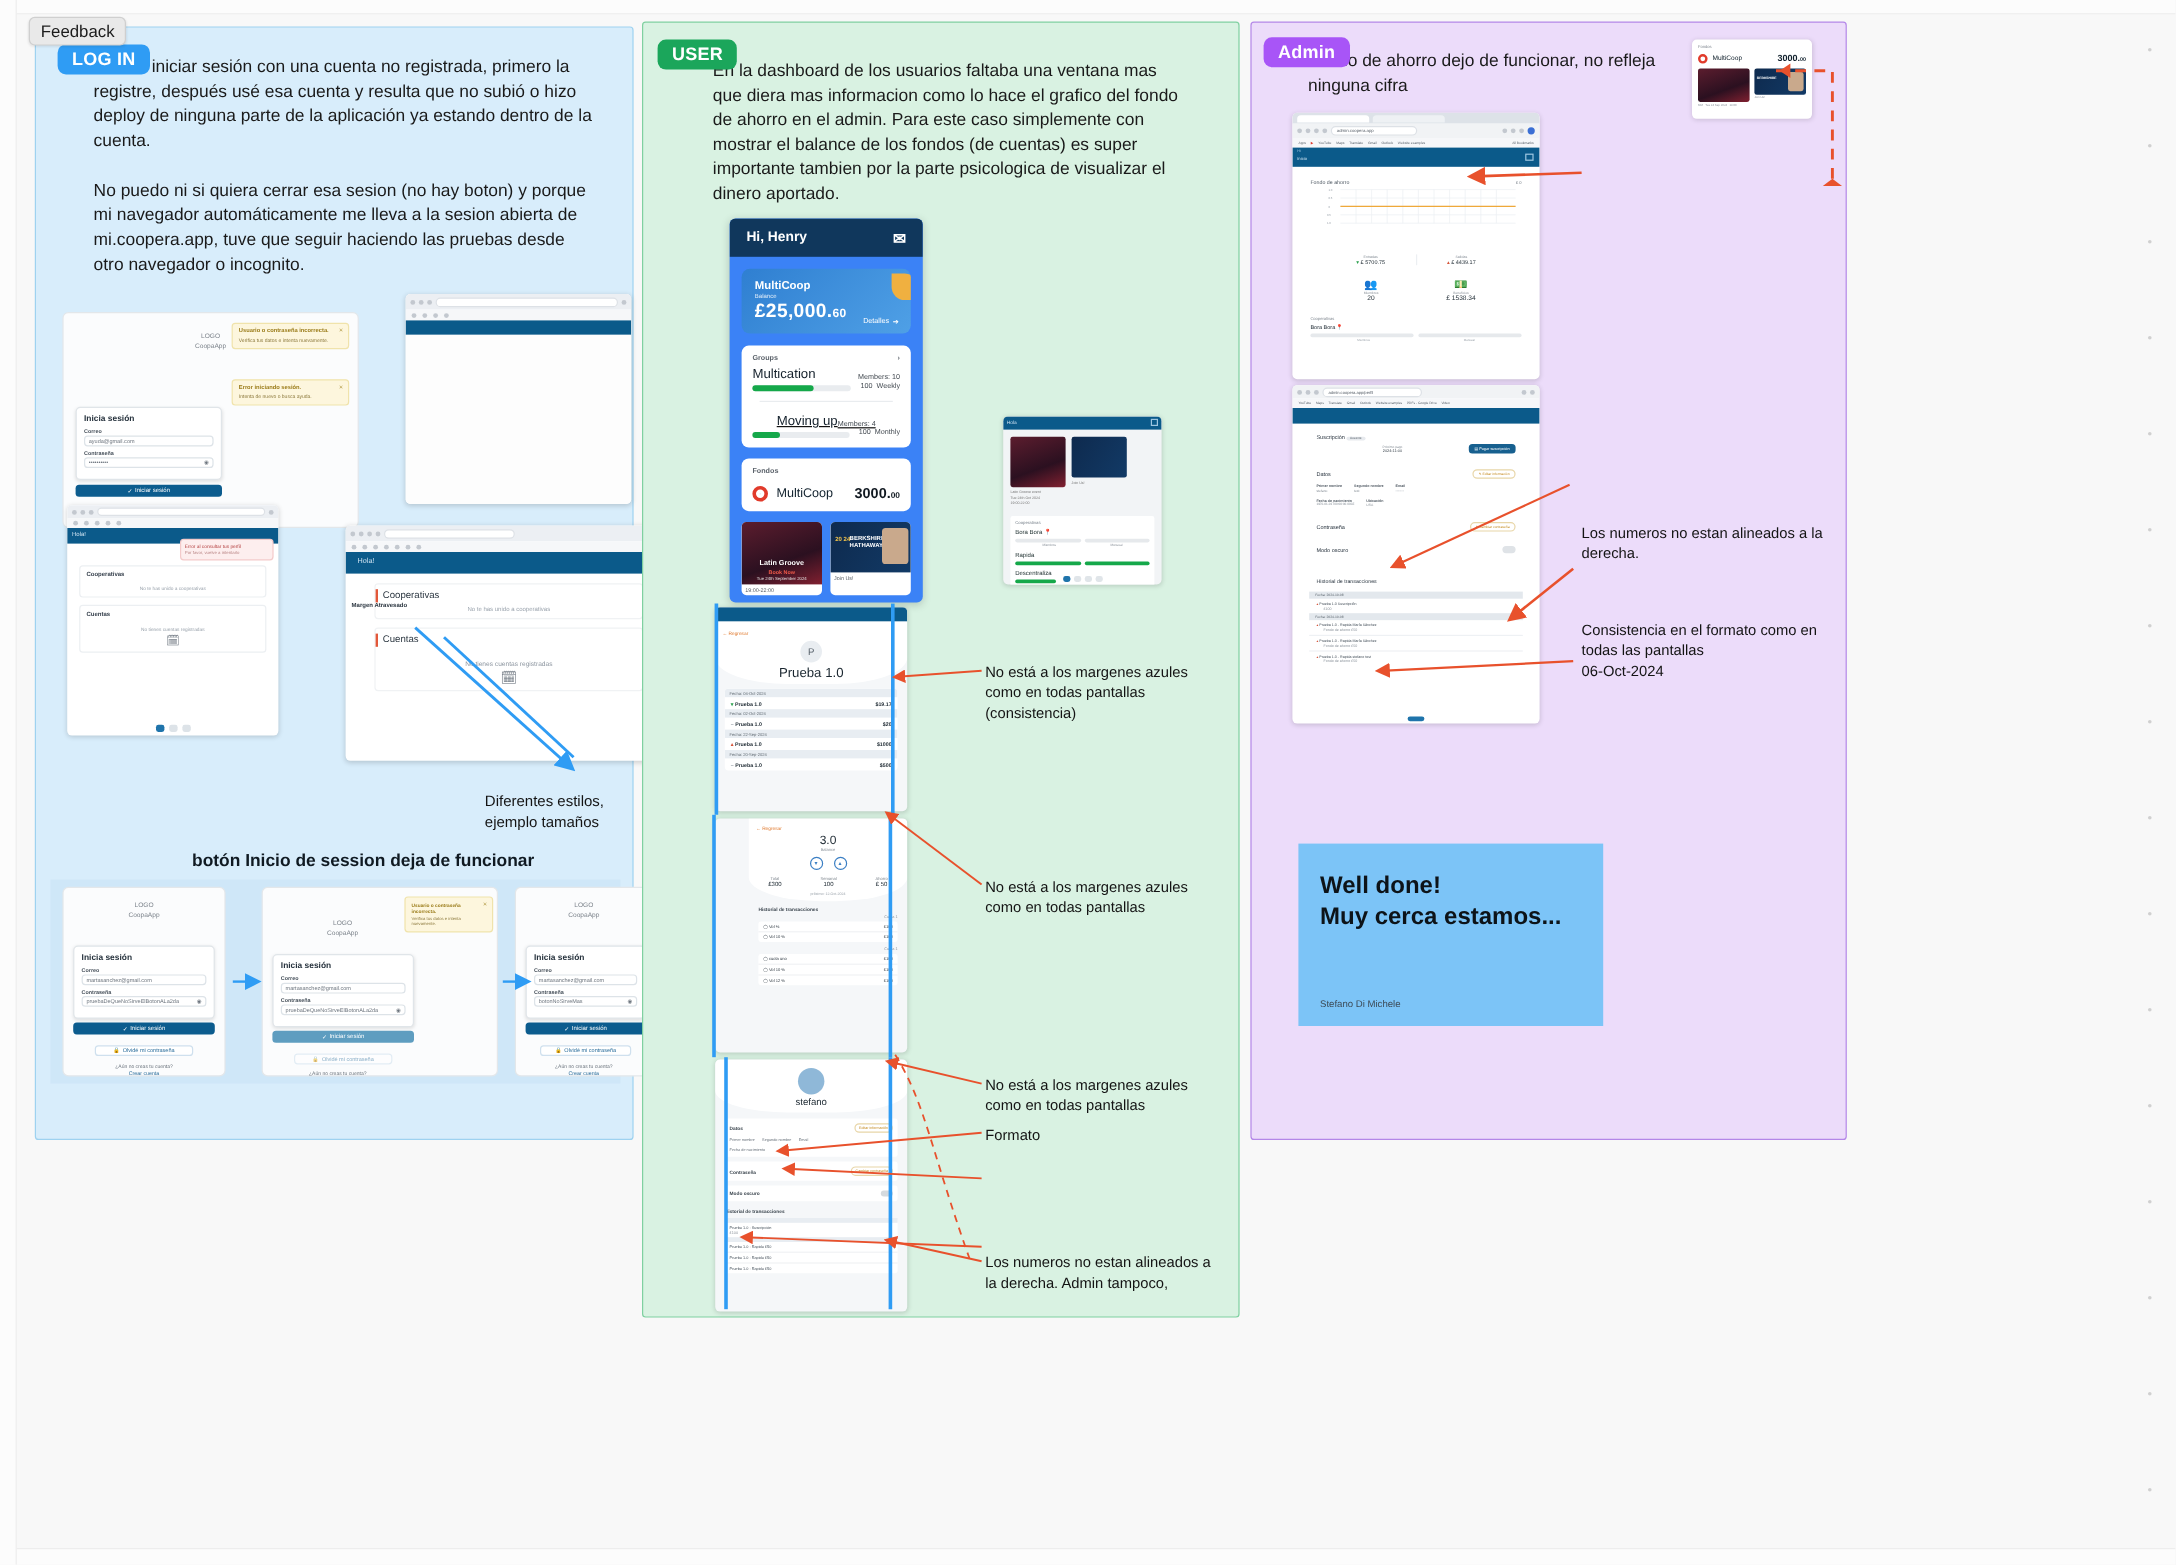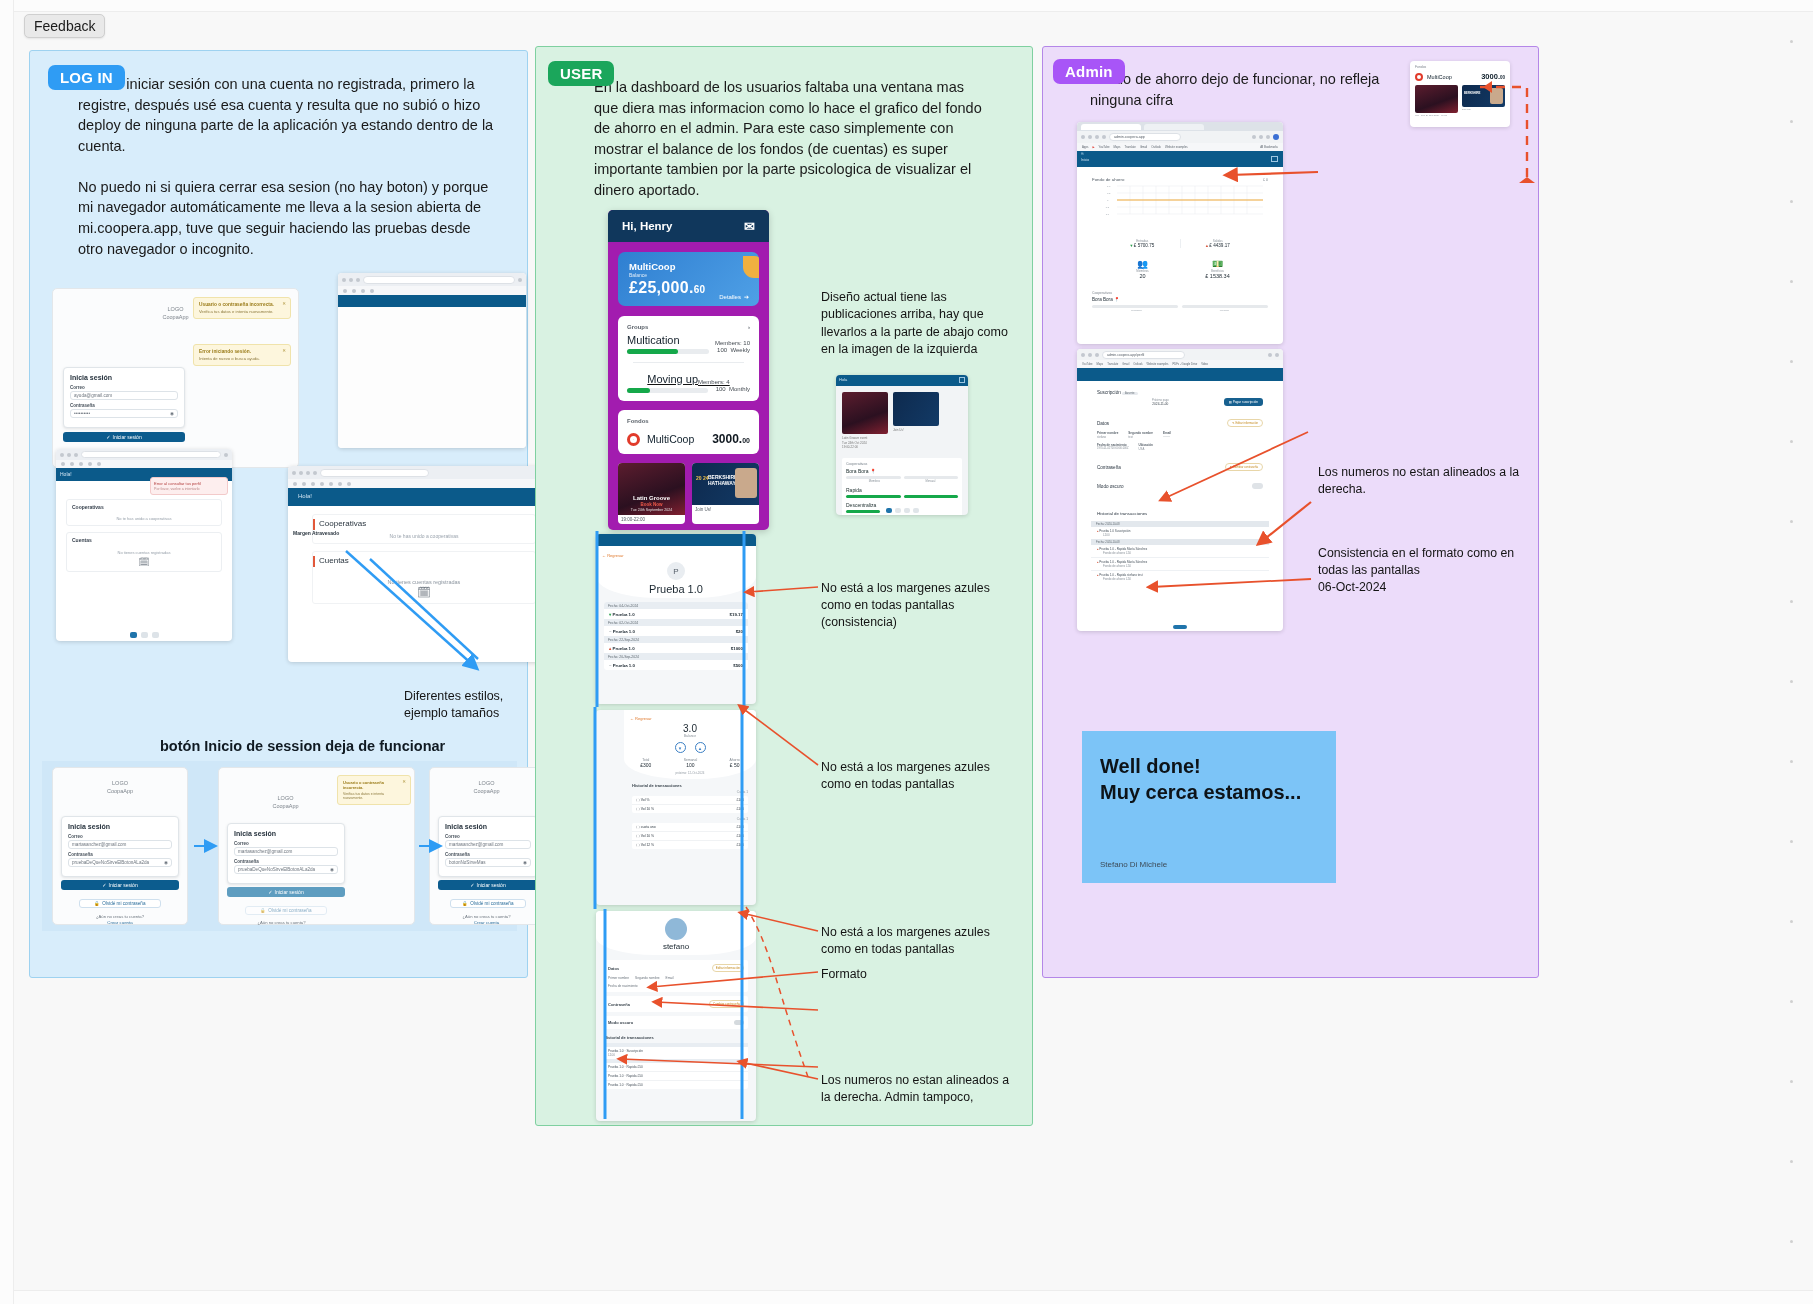--- a/index.html
+++ b/index.html
@@ -11,21 +11,21 @@
     position:relative; overflow:hidden;
     color:#111;
   }
   
   .canvas { position:absolute; inset:0; background:#f8f8f8; }
   .ruler-dots { position:absolute; right:0; top:0; width:40px; height:100%; }
   .ruler-dots i { position:absolute; right:20px; width:3px; height:3px; background:#d0d0d0; border-radius:50%; }
   .edge-line { position:absolute; background:#ececec; }
 
   
-  .frame { position:absolute; border-radius:3px;margin-top:28px; }
+  .frame { position:absolute; border-radius:3px; }
   .frame-tag {
     position:absolute; top:-0px; left:10px;
     font-size:15px; font-weight:600; color:#fff;
     padding:4px 12px; border-radius:7px; letter-spacing:.2px;
     z-index:4;
   }
   #frame-login   { left:29px;   top:22px;   width:499px;  height:928px;  background:#d8edfb; border:1px solid #9ed2f0;}
   #frame-user    { left:535px;  top:18px;   width:498px;  height:1080px; background:#d9f2e2; border:1px solid #7fd0a0;}
   #frame-admin   { left:1042px; top:18px;   width:497px;  height:932px;  background:#ecdcfa; border:1px solid #b487e8;}
 
@@ -69,21 +69,21 @@
   .lm-sec { border:1px solid #cfe0ee; border-radius:3px; height:9px; font-size:4.6px; color:#2b6e9c;
             display:flex; align-items:center; justify-content:center; gap:2px; margin-top:4px; background:#fff;}
   .lm-foot { text-align:center; font-size:4.2px; color:#6b747d; margin-top:4px;}
   .lm-foot2 { text-align:center; font-size:4.4px; color:#2b6e9c; margin-top:2px;}
   .toast { background:#fdf6dd; border:1px solid #f0e3ab; border-radius:3px; padding:4px 5px; }
   .toast-h { font-size:4.8px; color:#9a7b18; font-weight:700; }
   .toast-b { font-size:4.2px; color:#8d7a3e; margin-top:2px;}
   .toast-x { position:absolute; right:4px; top:3px; font-size:4.5px; color:#b49d4a;}
 
   
-  .phone { position:absolute; background:#a21caf; border-radius:5px; overflow:hidden;
+  .phone { position:absolute; background:#3b82f6; border-radius:5px; overflow:hidden;
            box-shadow:0 2px 7px rgba(0,0,0,.18); }
   .ph-head { background:#10375c; color:#fff; height:32px; display:flex; align-items:center;
              justify-content:space-between; padding:0 14px; font-size:11.5px; font-weight:600;}
   .ph-bal { margin:10px; border-radius:7px; padding:9px 11px; color:#fff; position:relative; overflow:hidden;
             background:linear-gradient(135deg,#2f7fd1,#4fa0e6); }
   .ph-bal .nm { font-size:9.5px; font-weight:700;}
   .ph-bal .sub { font-size:5px; opacity:.85; }
   .ph-bal .amt { font-size:16px; font-weight:700; letter-spacing:.3px; margin-top:1px;}
   .ph-bal .amt small{font-size:10px;}
   .ph-bal .det { position:absolute; right:10px; bottom:6px; font-size:6px; display:flex; gap:3px; align-items:center;}
@@ -475,21 +475,20 @@
           <div class="img2">
             <div style="position:absolute;left:4px;top:12px;font-size:5px;color:#f0c24a;font-weight:700;">20 24</div>
             <div style="position:absolute;left:16px;top:12px;font-size:5px;color:#fff;font-weight:700;line-height:1.1;width:32px">BERKSHIRE HATHAWAY</div>
             <div style="position:absolute;right:2px;top:5px;width:22px;height:30px;border-radius:3px;background:#c9a98c;"></div>
           </div>
           <div class="cap">Join Us!</div>
         </div>
       </div>
     </div>
 
-    <div class="anno" style="left:285px; top:242px; width:190px; font-size:12.5px;">Diseño actual tiene las publicaciones arriba, hay que llevarlos a la parte de abajo como en la imagen de la izquierda</div>
 
     <div class="shot" style="left:300px; top:328px; width:132px; height:140px; background:#f2f4f6;">
       <div class="topbar-blue" style="height:11px;position:relative">
         <span style="position:absolute;left:3px;top:2px;font-size:4px;color:#cfe3f2;">Hola</span>
         <span style="position:absolute;right:3px;top:2px;width:6px;height:6px;border:1px solid #9dc5e0;"></span>
       </div>
       <div style="display:flex;gap:5px;padding:6px;">
         <div style="width:46px;">
           <div style="height:42px;background:linear-gradient(160deg,#5c1d2e,#2b1020 60%,#812030);border-radius:2px;"></div>
           <div style="font-size:3px;color:#777;margin-top:2px;line-height:1.5">Latin Groove event<br>Tue 24th Oct 2024<br>19:00-22:00</div>

